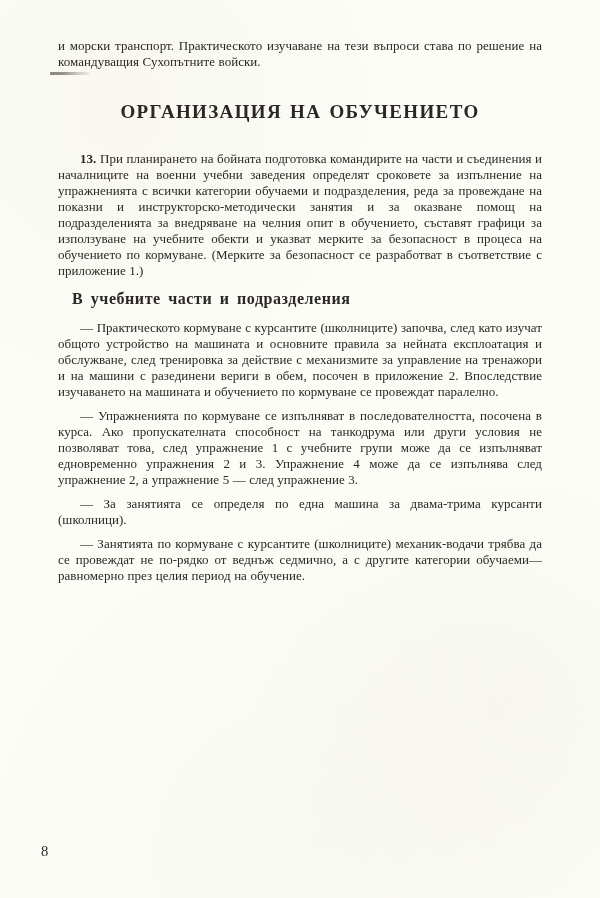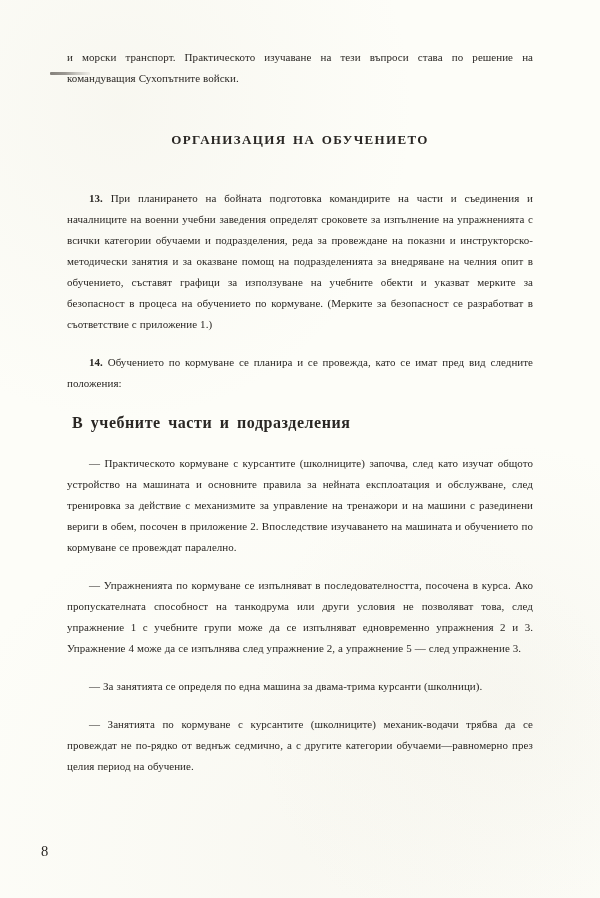--- a/index.html
+++ b/index.html
@@ -28,44 +28,44 @@
   }
 
   .text-column {
     position: absolute;
     left: 50px;
     top: 30px;
     width: 500px;
   }
 
   p.para {
-    margin: 17px;
-    font-size: 11px;
-    line-height: 21px;
+    margin: 8px;
+    font-size: 13px;
+    line-height: 16px;
     text-align: justify;
     text-justify: inter-word;
     letter-spacing: 0.04px;
     word-spacing: 0.2px;
   }
 
   p.indent {
     text-indent: 22px;
   }
 
   p.cont {
     text-indent: 0;
   }
 
   .num {
     font-weight: bold;
   }
 
   h2.section-heading {
     margin: 0;
-    font-size: 13px;
+    font-size: 19px;
     font-weight: bold;
     text-align: center;
     letter-spacing: 1.35px;
     word-spacing: 2px;
     line-height: 20px;
   }
 
   h3.sub-heading {
     margin: 0;
     font-size: 16px;
@@ -119,21 +119,20 @@
     <div class="gap-heading-top"></div>
 
     <h2 class="section-heading">ОРГАНИЗАЦИЯ НА ОБУЧЕНИЕТО</h2>
 
     <div class="gap-heading-bottom"></div>
 
 
     <p class="para indent"><span class="num">13.</span><span> При планирането на бойната подготовка командирите на части и съединения и началниците на военни учебни заведения определят сроковете за изпълнение на упражненията с всички категории обучаеми и подразделения, реда за провеждане на показни и инструкторско-методически занятия и за оказване помощ на подразделенията за внедряване на челния опит в обучението, съставят графици за използуване на учебните обекти и указват мерките за безопасност в процеса на обучението по кормуване. (Мерките за безопасност се разработват в съответствие с приложение 1.)</span></p>
 
 
-    <p class="para indent"><span class="num">14.</span><span> Обучението по кормуване се планира и се провежда, като се имат пред вид следните положения:</span></p>
 
     <div class="gap-sub-top"></div>
 
     <h3 class="sub-heading">В учебните части и подразделения</h3>
 
     <div class="gap-sub-bottom"></div>
 
     <p class="para indent">— Практическото кормуване с курсантите (школниците) започва, след като изучат общото устройство на машината и основните правила за нейната експлоатация и обслужване, след тренировка за действие с механизмите за управление на тренажори и на машини с разединени вериги в обем, посочен в приложение 2. Впоследствие изучаването на машината и обучението по кормуване се провеждат паралелно.</p>
 
     <p class="para indent">— Упражненията по кормуване се изпълняват в последователността, посочена в курса. Ако пропускателната способност на танкодрума или други условия не позволяват това, след упражнение 1 с учебните групи може да се изпълняват едновременно упражнения 2 и 3. Упражнение 4 може да се изпълнява след упражнение 2, а упражнение 5 — след упражнение 3.</p>

